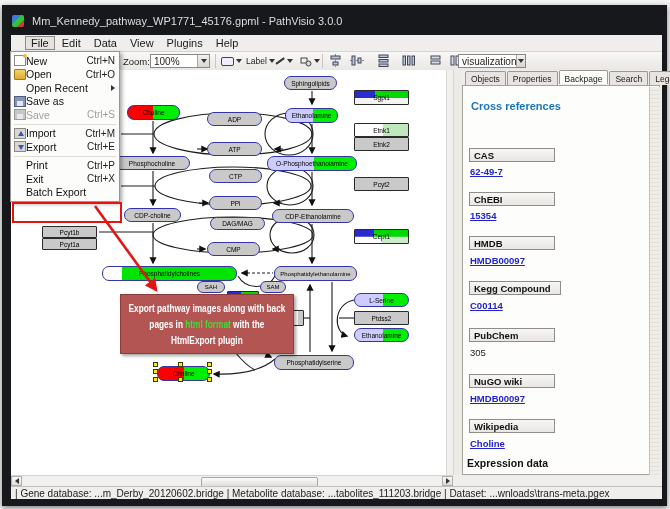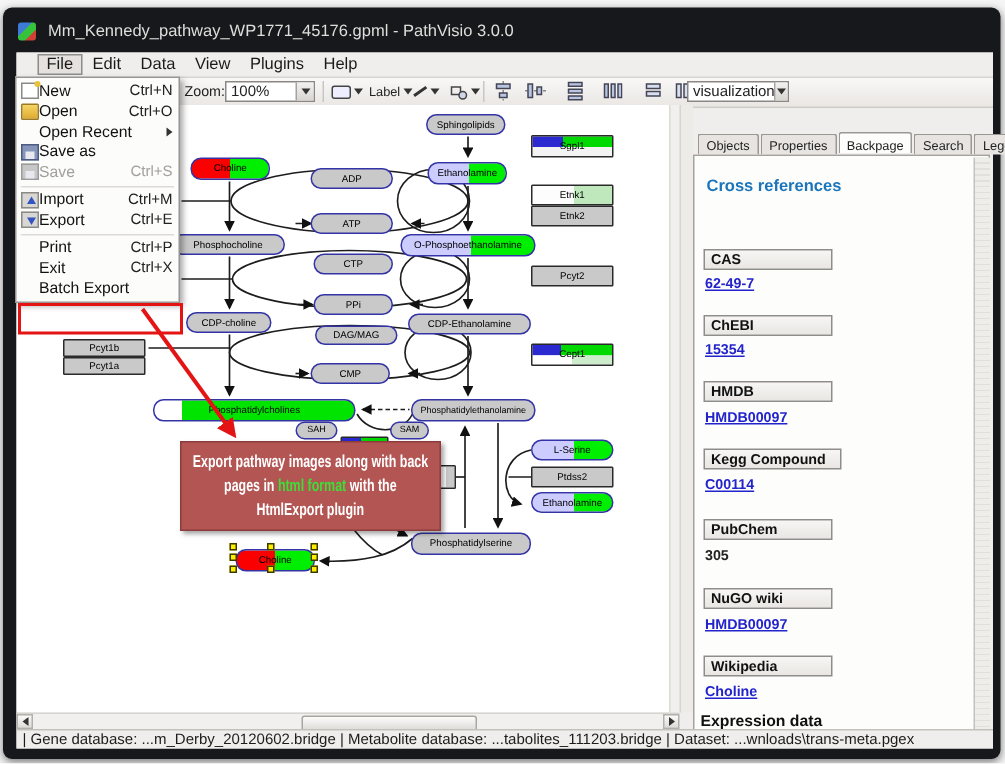--- a/index.html
+++ b/index.html
@@ -1,18 +1,18 @@
 <!DOCTYPE html>
 <html><head>
 <meta charset="utf-8">
 <style>
   html,body{margin:0;padding:0;background:#fafafa;font-family:"Liberation Sans",sans-serif;}
   #stage{position:relative;width:670px;height:509px;overflow:hidden;background:#f5f5f5;}
   
-  #frame{position:absolute;left:2px;top:5px;width:665px;height:501px;background:#17181b;border-radius:6px;box-shadow:0 2px 6px rgba(0,0,0,.5);}
+  #frame{position:absolute;left:2px;top:5px;width:665px;height:501px;background:#17181b;border-radius:0;box-shadow:0 2px 6px rgba(0,0,0,.5);}
   #titlebar{position:absolute;left:10px;top:5px;width:640px;height:22px;color:#dededc;font-size:11px;display:flex;align-items:center;}
   #appicon{width:12px;height:12px;margin-right:8px;border-radius:2px;background:linear-gradient(135deg,#3d7bd6 0 40%,#37c23b 40% 70%,#d04034 70%);}
   #winbody{position:absolute;left:9px;top:30px;width:651px;height:464px;background:#f0eeec;}
   
   #menubar{position:absolute;left:0;top:0;width:651px;height:17px;background:#f0eeec;border-bottom:1px solid #d7d4d0;font-size:11px;display:flex;align-items:center;padding-left:14px;box-sizing:border-box;}
   .mitem{padding:1px 6px;margin-right:1px;color:#1a1a1a;}
   .mitem.active{border:1px solid #8f8d8a;background:#e4e1de;padding:0 5px;}
   
   #toolbar{position:absolute;left:0;top:17px;width:651px;height:19px;background:linear-gradient(#f9f8f7,#e9e6e3);border-bottom:1px solid #cfccc8;}
   .tb{position:absolute;top:2px;height:14px;font-size:10px;color:#222;}
@@ -38,28 +38,28 @@
   .f-cept{background:linear-gradient(90deg,#2a2ad0 0 36%,#00d900 36%) top/100% 52% no-repeat,linear-gradient(90deg,#ffffff 0 50%,#cdeccb 50%);}
   .f-pemt{background:linear-gradient(90deg,#2a2ad0 0 42%,#00d900 42%) top/100% 70% no-repeat,#f0f0f0;}
   .handle{position:absolute;width:5px;height:5px;background:#ffee00;border:1px solid #3a3a00;box-sizing:border-box;}
   
   #splitter{position:absolute;left:451px;top:65px;width:9px;height:405px;background:#ecebe8;border-left:1px solid #d8d5d1;box-sizing:border-box;}
   #canvas-vscroll{position:absolute;left:444px;top:65px;width:7px;height:405px;background:#f2f0ee;border-left:1px solid #dcd9d5;box-sizing:border-box;}
   #hscroll{position:absolute;left:9px;top:470px;width:442px;height:11px;background:#f2f0ee;border-top:1px solid #d8d5d1;box-sizing:border-box;display:flex;align-items:center;}
   .sbtn{width:11px;height:10px;background:linear-gradient(#fbfaf9,#dedbd7);border:1px solid #b3b0ac;box-sizing:border-box;display:flex;align-items:center;justify-content:center;}
   #hthumb{position:absolute;left:190px;top:1px;width:115px;height:9px;background:linear-gradient(#fdfcfb,#dcd9d5);border:1px solid #a9a6a2;border-radius:2px;}
   
-  #sidebar{position:absolute;left:460px;top:65px;width:200px;height:405px;background:#f0eeec;margin-top:18px;}
+  #sidebar{position:absolute;left:460px;top:65px;width:200px;height:405px;background:#f0eeec;}
   #tabs{position:absolute;left:3px;top:1px;height:14px;display:flex;font-size:8.5px;}
   .tab{padding:2px 5px;border:1px solid #9b9894;border-bottom:none;background:#e7e4e1;margin-right:1px;border-radius:2px 2px 0 0;color:#222;}
   .tab.active{background:#fdfdfc;position:relative;top:-1px;padding-top:3px;}
   #sidepanel{position:absolute;left:0;top:15px;width:198px;height:390px;background:#fdfdfc;border:1px solid #a5a29e;box-sizing:border-box;}
   .xref-head{position:absolute;left:6px;width:86px;height:14px;background:linear-gradient(#f7f6f4,#e9e6e3);border:1px solid #8f8d8a;box-sizing:border-box;font-size:9.5px;font-weight:bold;display:flex;align-items:center;padding-left:4px;color:#111;}
   .xref-val{position:absolute;left:7px;font-size:9.5px;font-weight:bold;color:#2323cc;text-decoration:underline;}
-  .xref-val.plain{color:#222;text-decoration:none;font-weight:bold;}
+  .xref-val.plain{color:#222;text-decoration:none;font-weight:normal;}
   #side-vscroll{position:absolute;left:186px;top:1px;width:11px;height:388px;background:repeating-linear-gradient(#efedea 0 3px,#e3e0dc 3px 4px);border-left:1px solid #c5c2be;box-sizing:border-box;}
   
   #filemenu{position:absolute;left:8px;top:46px;width:110px;background:#fcfcfb;border:1px solid #979492;box-shadow:2px 2px 4px rgba(0,0,0,.35);padding:2px 0;z-index:30;box-sizing:border-box;}
   .fm-row{height:13.5px;display:flex;align-items:center;font-size:10.5px;color:#111;padding:0 4px 0 3px;}
   .fm-row .lab{}
   .fm-row .sc{margin-left:auto;font-size:10px;color:#222;}
   .fm-row.disabled .lab,.fm-row.disabled .sc{color:#a2a09d;}
   .fm-sep{height:1px;background:#dddad6;margin:2px 3px;}
   .mic{width:12px;height:11px;position:relative;flex:none;}
   .mic-page{background:#fff;border:1px solid #8a8a8a;box-sizing:border-box;}

